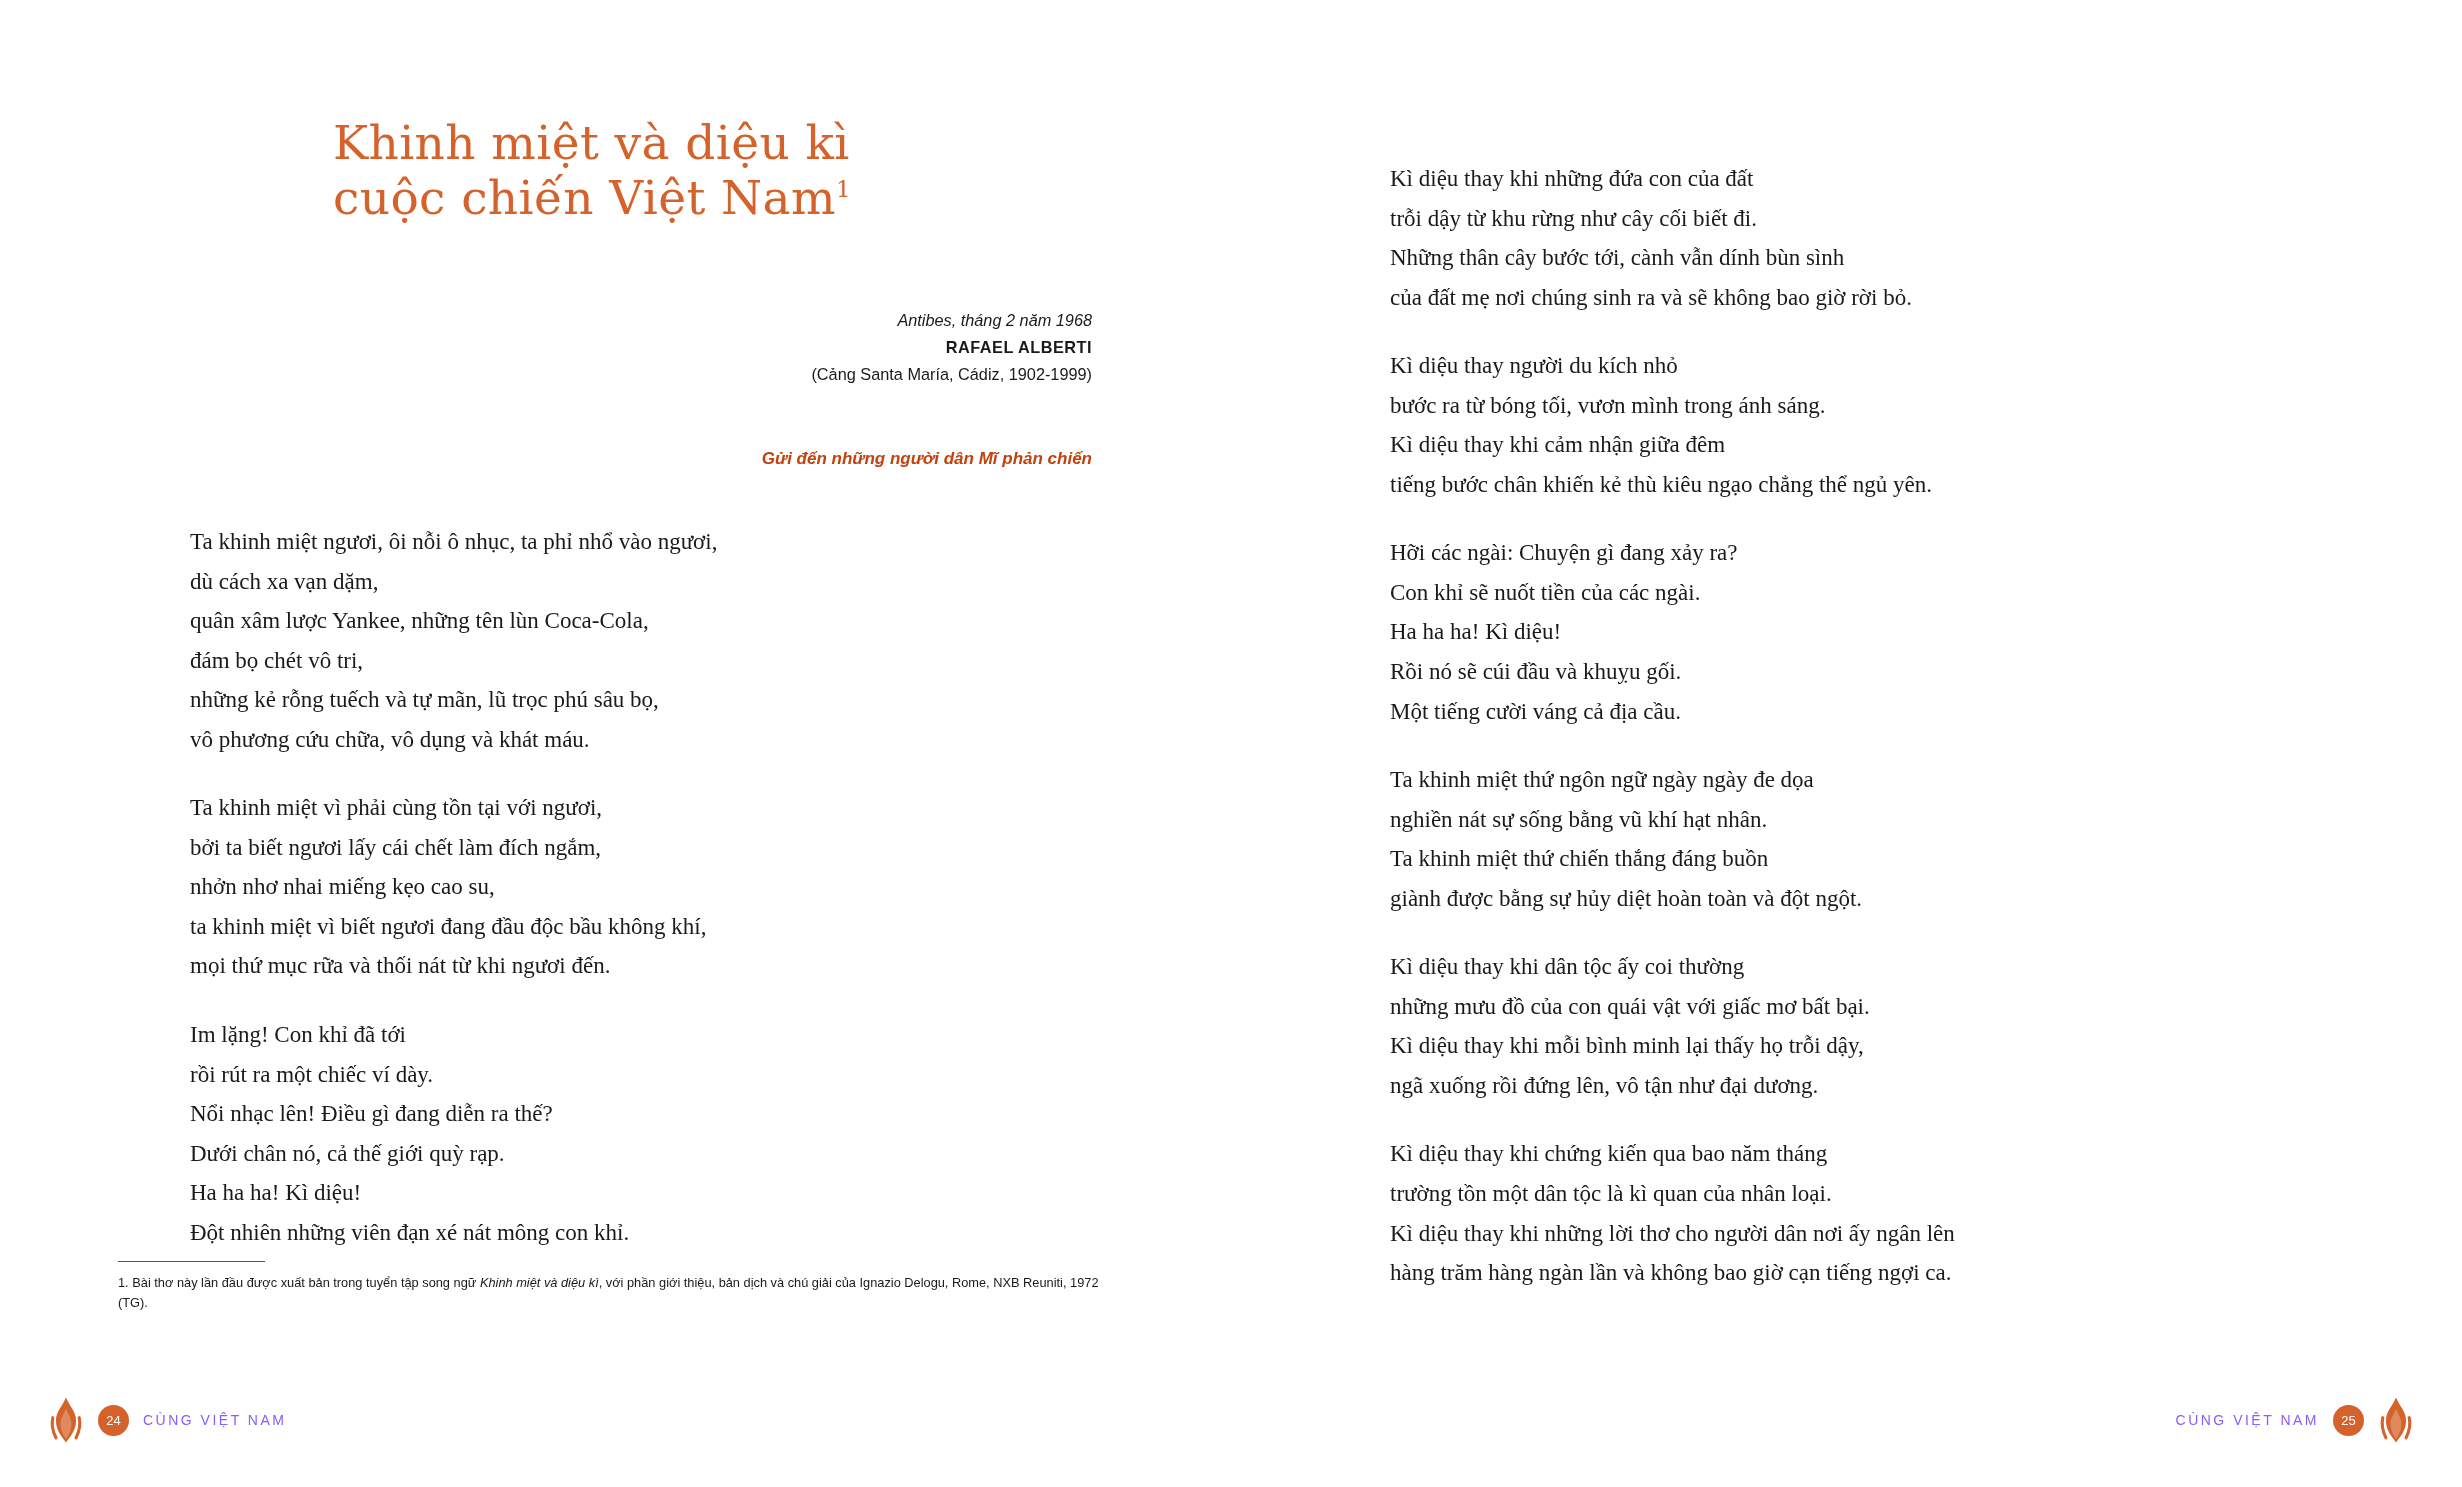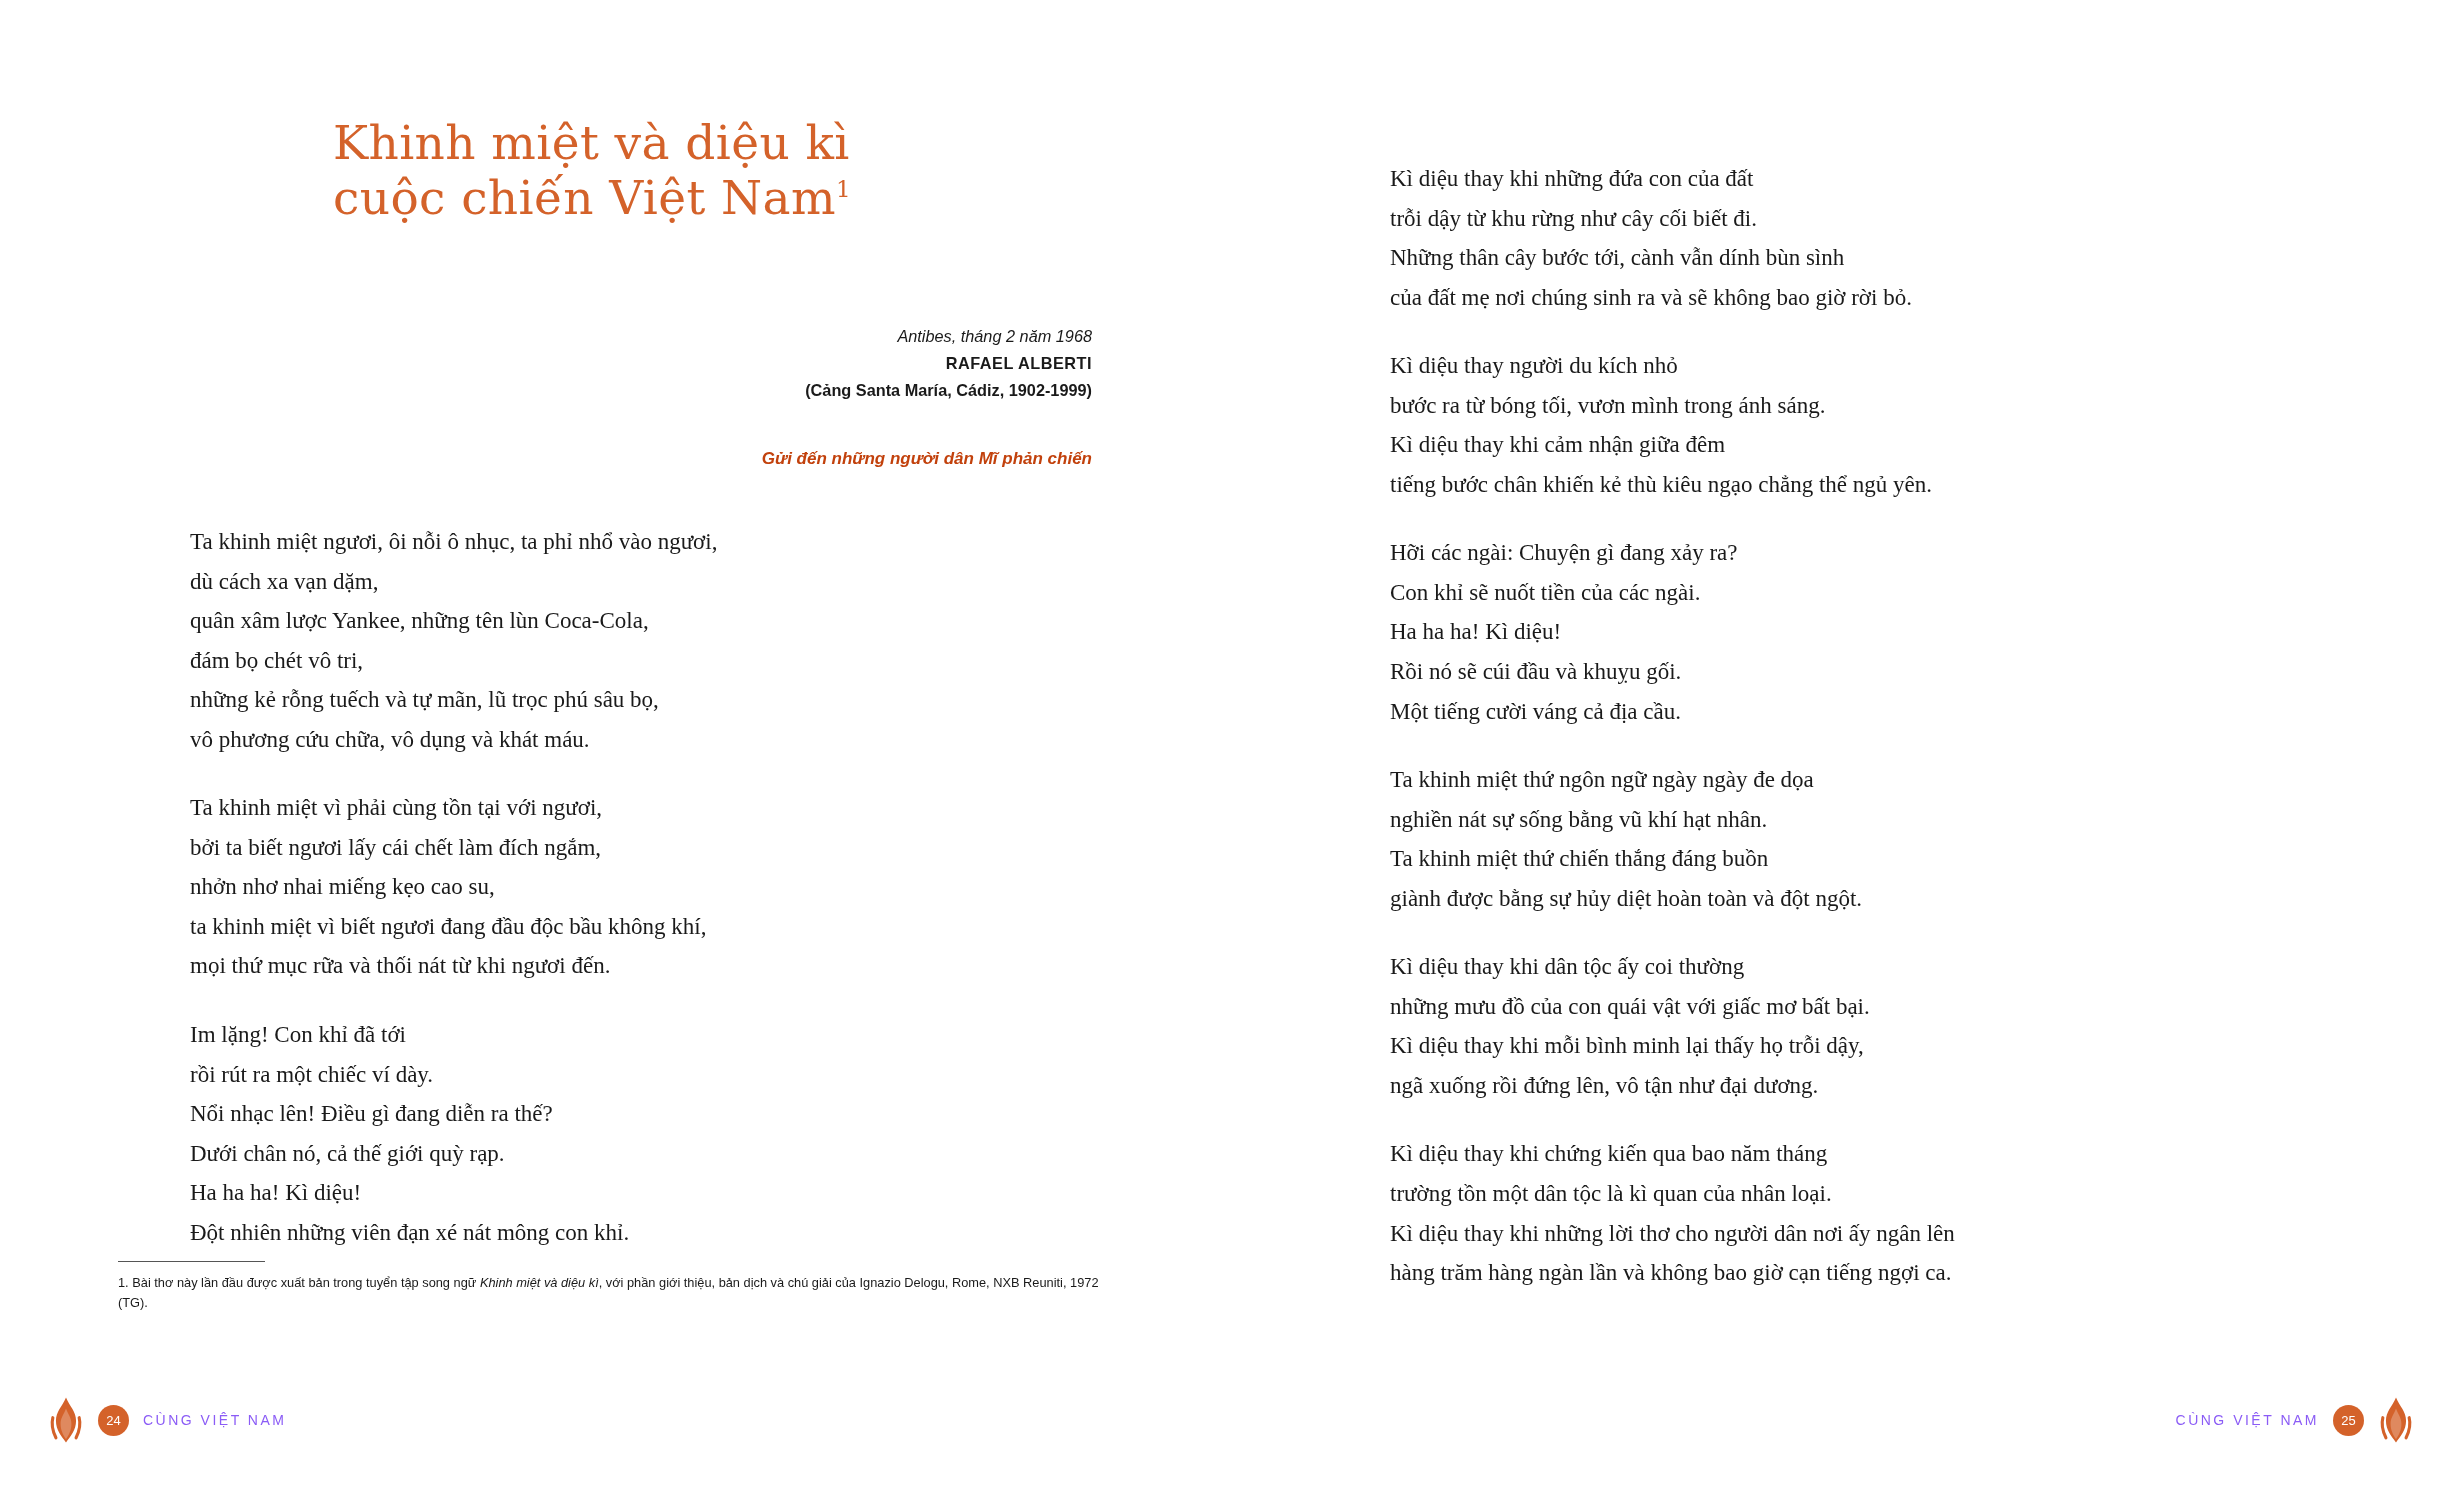--- a/index.html
+++ b/index.html
@@ -44,36 +44,36 @@
     font-weight: 400;
   }
   .poem-title .sup {
     font-size: 23px;
     vertical-align: super;
   }
 
   .byline {
     position: absolute;
     right: 139px;
-    top: 323px;
+    top: 307px;
     text-align: right;
     font-family: "Liberation Sans", sans-serif;
     font-size: 16.3px;
     color: #1a1a1a;
     line-height: 1.65;
   }
   .byline .place-date {
     font-style: italic;
   }
   .byline .author {
     font-weight: bold;
     letter-spacing: 0.5px;
   }
   .byline .origin {
-    font-weight: bold;
+    font-weight: normal;
   }
 
   .dedication {
     position: absolute;
     right: 139px;
     top: 449px;
     text-align: right;
     font-family: "Liberation Sans", sans-serif;
     font-style: italic;
     font-weight: bold;

